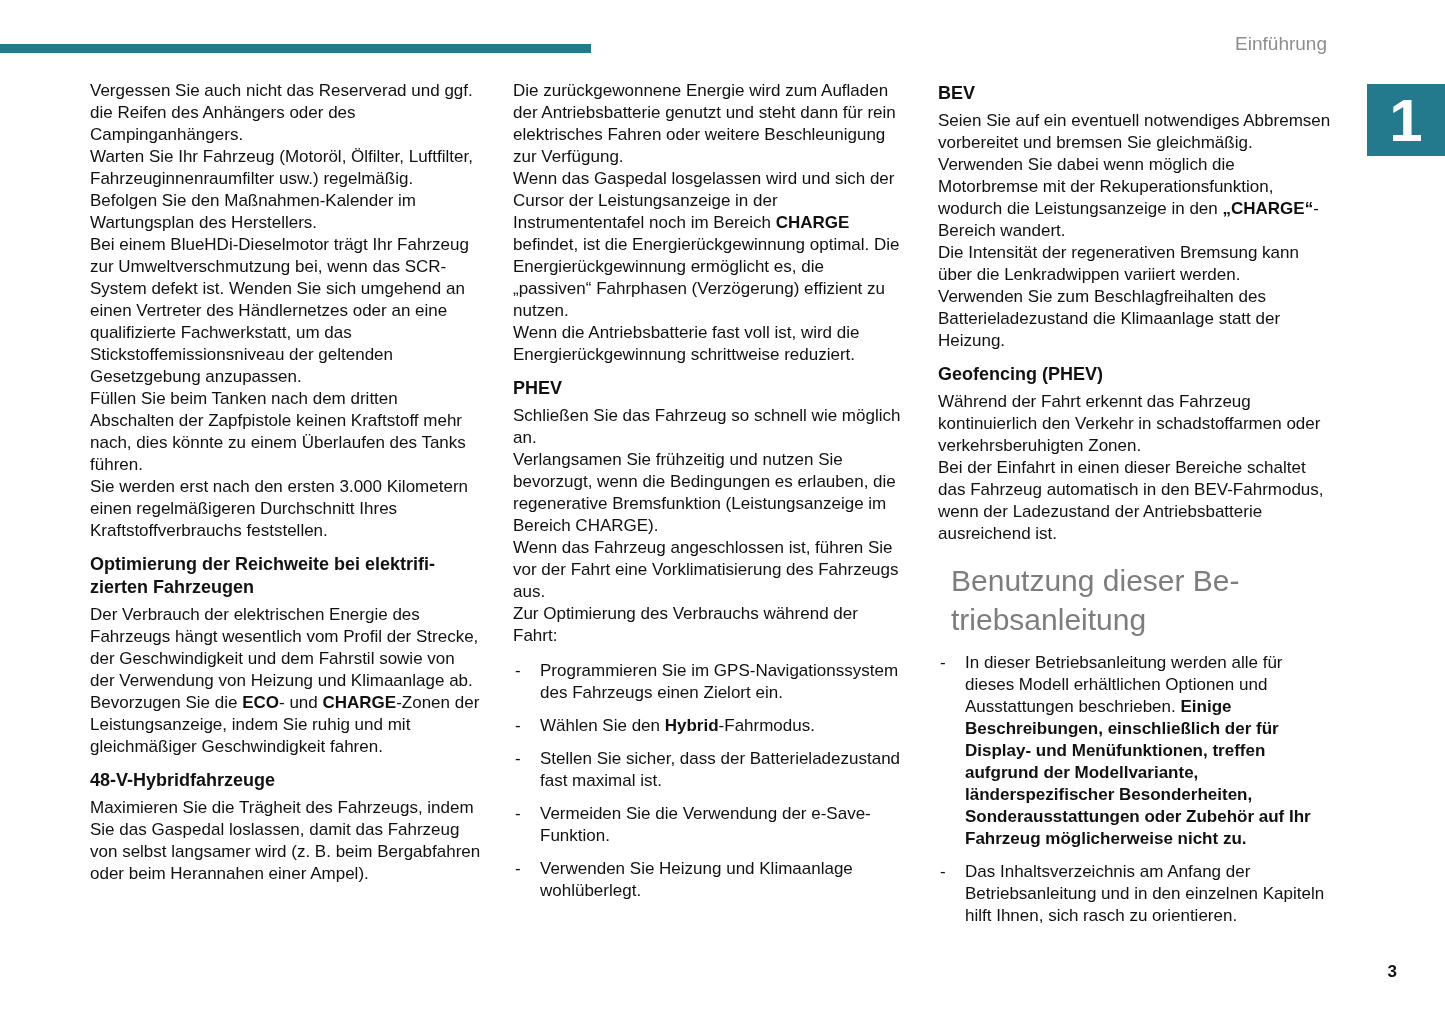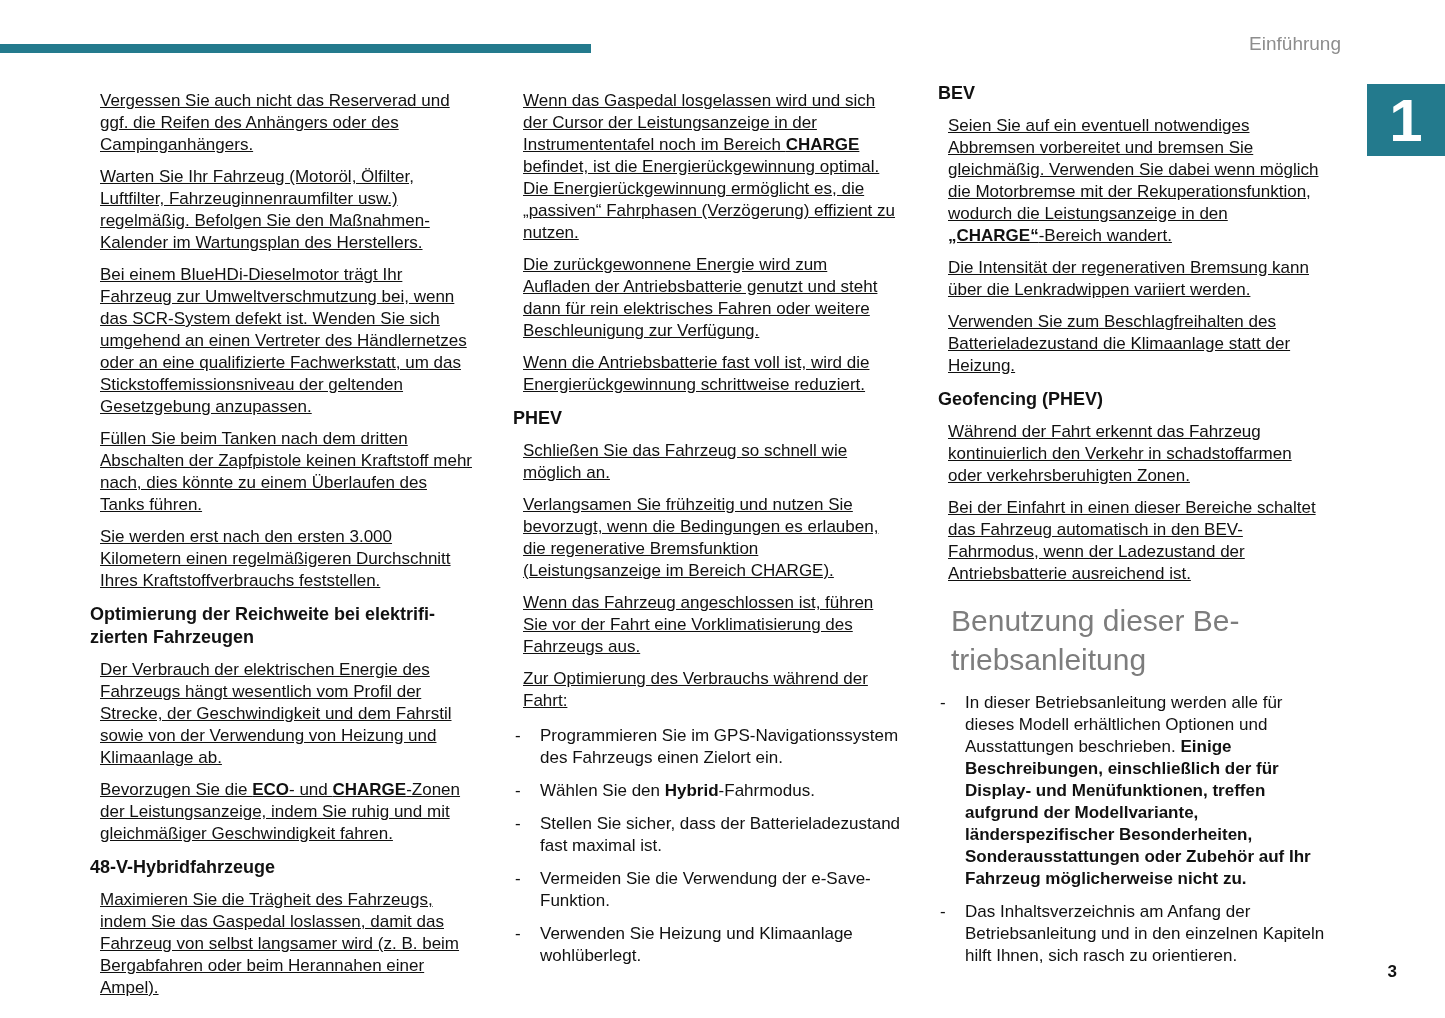--- a/index.html
+++ b/index.html
@@ -9,37 +9,37 @@
     position:relative;
     font-family:"Liberation Sans", sans-serif;
     color:#111111;
     overflow:hidden;
   }
   .top-bar {
     position:absolute; left:0; top:44px;
     width:591px; height:9px;
   }
   .header-label {
-    position:absolute; top:33px; right:104px;
+    position:absolute; top:33px; right:118px;
     font-size:19px; color:#8d8d8d;
   }
   .chapter-tab {
     position:absolute; top:84px; right:0;
     width:78px; height:72px;
     color:#ffffff; font-size:60px; font-weight:bold;
     display:flex; align-items:center; justify-content:center;
   }
   .col {
     position:absolute; top:80px;
     font-size:17px; line-height:22px;
   }
   .col1 { left:90px;  width:393px; }
   .col2 { left:513px; width:392px; }
   .col3 { left:938px; width:397px; }
-  .col p { margin:10px;text-decoration:underline; }
+  .col p { margin:0; }
   .col h2 {
     font-size:18px; line-height:23px;
     margin:11px 0 5px; font-weight:bold; color:#111111;
   }
   .col h2:first-child { margin-top:2px; }
   .col h1 {
     font-size:30px; line-height:39px;
     font-weight:normal; color:#7d7d7d;
     margin:16px 13px 12px;
   }
@@ -70,22 +70,22 @@
       <p>Bei einem BlueHDi-Dieselmotor trägt Ihr Fahrzeug zur Umweltverschmutzung bei, wenn das SCR-System defekt ist. Wenden Sie sich umgehend an einen Vertreter des Händlernetzes oder an eine qualifizierte Fachwerkstatt, um das Stickstoffemissionsniveau der geltenden Gesetzgebung anzupassen.</p>
       <p>Füllen Sie beim Tanken nach dem dritten Abschalten der Zapfpistole keinen Kraftstoff mehr nach, dies könnte zu einem Überlaufen des Tanks führen.</p>
       <p>Sie werden erst nach den ersten 3.000 Kilometern einen regelmäßigeren Durchschnitt Ihres Kraftstoffverbrauchs feststellen.</p>
       <h2>Optimierung der Reichweite bei elektrifi-<br>zierten Fahrzeugen</h2>
       <p>Der Verbrauch der elektrischen Energie des Fahrzeugs hängt wesentlich vom Profil der Strecke, der Geschwindigkeit und dem Fahrstil sowie von der Verwendung von Heizung und Klimaanlage ab.</p>
       <p>Bevorzugen Sie die <strong>ECO</strong>- und <strong>CHARGE</strong>-Zonen der Leistungsanzeige, indem Sie ruhig und mit gleichmäßiger Geschwindigkeit fahren.</p>
       <h2>48-V-Hybridfahrzeuge</h2>
       <p>Maximieren Sie die Trägheit des Fahrzeugs, indem Sie das Gaspedal loslassen, damit das Fahrzeug von selbst langsamer wird (z. B. beim Bergabfahren oder beim Herannahen einer Ampel).</p>
     </div>
   <div class="col col2">
+      <p>Die zurückgewonnene Energie wird zum Aufladen der Antriebsbatterie genutzt und steht dann für rein elektrisches Fahren oder weitere Beschleunigung zur Verfügung.</p>
       <p>Wenn das Gaspedal losgelassen wird und sich der Cursor der Leistungsanzeige in der Instrumententafel noch im Bereich <strong>CHARGE</strong> befindet, ist die Energierückgewinnung optimal. Die Energierückgewinnung ermöglicht es, die „passiven“ Fahrphasen (Verzögerung) effizient zu nutzen.</p>
-      <p>Die zurückgewonnene Energie wird zum Aufladen der Antriebsbatterie genutzt und steht dann für rein elektrisches Fahren oder weitere Beschleunigung zur Verfügung.</p>
       <p>Wenn die Antriebsbatterie fast voll ist, wird die Energierückgewinnung schrittweise reduziert.</p>
       <h2>PHEV</h2>
       <p>Schließen Sie das Fahrzeug so schnell wie möglich an.</p>
       <p>Verlangsamen Sie frühzeitig und nutzen Sie bevorzugt, wenn die Bedingungen es erlauben, die regenerative Bremsfunktion (Leistungsanzeige im Bereich CHARGE).</p>
       <p>Wenn das Fahrzeug angeschlossen ist, führen Sie vor der Fahrt eine Vorklimatisierung des Fahrzeugs aus.</p>
       <p>Zur Optimierung des Verbrauchs während der Fahrt:</p>
       <ul class="dash-list">
         <li>Programmieren Sie im GPS-Navigationssystem des Fahrzeugs einen Zielort ein.</li>
         <li>Wählen Sie den <strong>Hybrid</strong>-Fahrmodus.</li>
         <li>Stellen Sie sicher, dass der Batterieladezustand fast maximal ist.</li>

